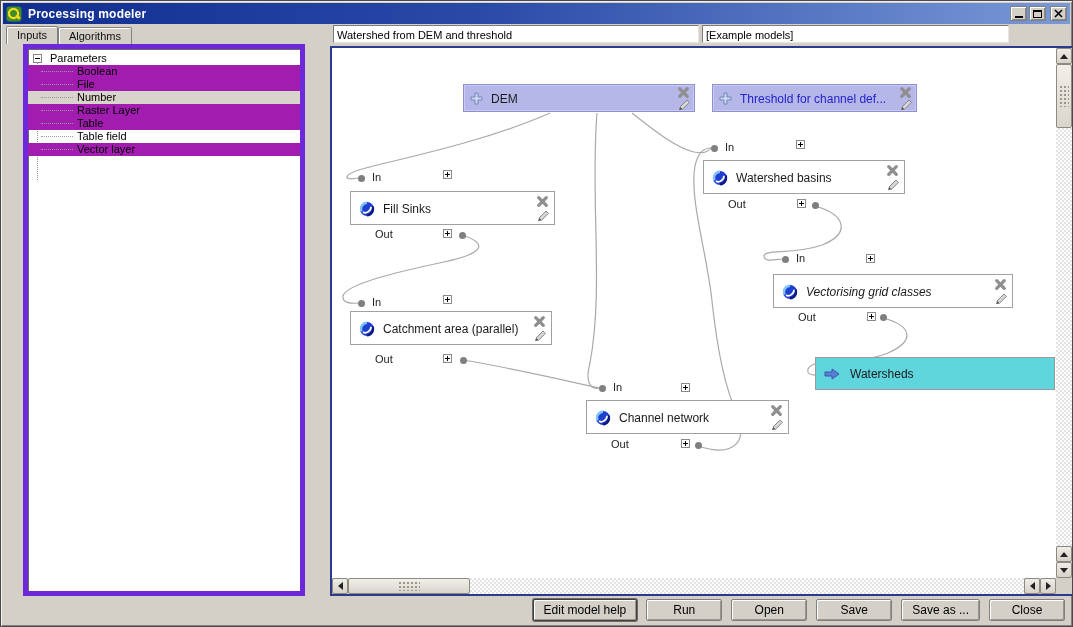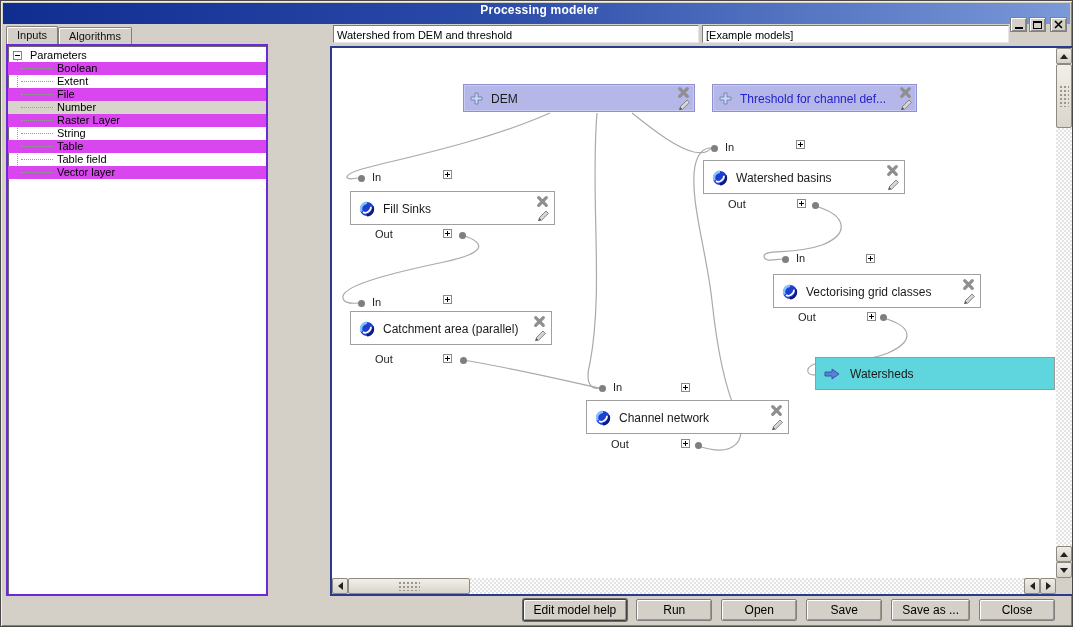--- a/index.html
+++ b/index.html
@@ -3,41 +3,41 @@
 <meta charset="utf-8">
 <style>
   html,body{margin:0;padding:0;background:#8c8c8c;font-family:"Liberation Sans",sans-serif;}
   *{box-sizing:border-box;}
   #window{position:relative;width:1073px;height:627px;background:#d4d0c8;border:1px solid #4a4a4a;
           box-shadow:inset 1px 1px 0 #f0efec, inset -1px -1px 0 #808080;overflow:hidden;}
 
   
   #titlebar{position:absolute;left:2px;top:2px;right:2px;height:21px;
     background:linear-gradient(90deg,#102d90 0%,#2a4aa8 45%,#7a99d8 100%);
-    display:flex;align-items:center;padding:0 3px;color:#fff;flex-direction:column;}
+    display:flex;align-items:center;padding:0 3px;color:#fff;}
   #titlebar .title{font-size:12px;font-weight:bold;margin-left:6px;letter-spacing:.2px;}
   .win-btn{width:17px;height:15px;background:#d4d0c8;border:1px solid #808080;
     box-shadow:inset 1px 1px 0 #fff, inset -1px -1px 0 #8a8a8a;
     display:flex;align-items:center;justify-content:center;margin-left:2px;}
   #win-btns{margin-left:auto;display:flex;}
   #btn-close{margin-left:4px;}
   .glyph-min{width:8px;height:2px;background:#000;margin-top:7px;}
   .glyph-max{width:9px;height:8px;border:1px solid #000;border-top:2px solid #000;}
 
   
   #tabbar{position:absolute;left:5px;top:26px;height:18px;display:flex;text-align:right;}
   .tab{height:17px;padding:2px 10px 0 10px;font-size:11px;background:#d4d0c8;
     border:1px solid #808080;border-bottom:none;border-radius:2px 2px 0 0;
     box-shadow:inset 1px 1px 0 #fff;color:#111;}
   .tab.active{height:18px;margin-top:-1px;z-index:3;position:relative;}
-  #tree-panel{position:absolute;left:5px;top:43px;width:262px;height:552px;background:#fff;
-    border:2px solid #6d28d9;box-shadow:inset 1px 1px 0 #6a6a6a;overflow:hidden;z-index:2;}
+  #tree-panel{position:absolute;left:22px;top:43px;width:282px;height:552px;background:#fff;
+    border:5px solid #6d28d9;box-shadow:inset 1px 1px 0 #6a6a6a;overflow:hidden;z-index:2;}
   #tree-rows{position:relative;font-size:11px;color:#000;padding-top:3px;}
   .trow{position:relative;height:13px;line-height:13px;white-space:nowrap;}
-  .trow.alt{background:#d946ef;text-decoration:underline;}
+  .trow.alt{background:#a21caf;text-decoration:underline;}
   .trow.sel{background:#d8d4cb;}
   .t-label-root{position:absolute;left:22px;top:0;}
   .t-label{position:absolute;left:49px;top:0;}
   .expander{position:absolute;left:5px;top:2px;width:9px;height:9px;border:1px solid #848484;
     background:#fff;}
   .expander::after{content:"";position:absolute;left:1px;top:3px;width:5px;height:1px;background:#000;}
   .stub{position:absolute;left:13px;top:6px;width:32px;border-top:1px dotted #9a9a9a;}
   #tree-vline{position:absolute;left:9px;top:14px;height:117px;border-left:1px dotted #9a9a9a;}
 
   
@@ -83,21 +83,21 @@
   .icon-close{position:absolute;top:1px;}
   .icon-pencil{position:absolute;bottom:1px;}
   .port-dot{position:absolute;width:7px;height:7px;border-radius:50%;background:#7f7f7f;z-index:2;}
   .port-label{position:absolute;font-size:11px;color:#222;z-index:2;white-space:nowrap;}
   .expand-box{position:absolute;width:9px;height:9px;border:1px solid #8a8a8a;background:#fff;z-index:2;}
   .expand-box::before{content:"";position:absolute;left:1px;top:3px;width:5px;height:1px;background:#000;}
   .expand-box::after{content:"";position:absolute;left:3px;top:1px;width:1px;height:5px;background:#000;}
 
   
   #footer{position:absolute;left:2px;right:2px;bottom:2px;height:28px;background:#d4d0c8;
-    display:flex;align-items:center;justify-content:flex-end;gap:9px;padding-right:15px;}
+    display:flex;align-items:center;justify-content:flex-end;gap:9px;padding-right:5px;}
   .f-btn{height:22px;min-width:76px;padding:0 10px;font-size:12px;color:#000;background:#d4d0c8;
     border:1px solid #808080;box-shadow:inset 1px 1px 0 #fff, inset -1px -1px 0 #9a968c;
     border-radius:2px;text-align:center;line-height:20px;}
   .f-btn.default{border:1px solid #404040;box-shadow:0 0 0 1px #6a6a6a, inset 1px 1px 0 #fff, inset -1px -1px 0 #9a968c;}
 </style>
 </head>
 <body>
 
 <div id="window">
 
@@ -132,39 +132,31 @@
     <div id="tree-rows">
       <div id="tree-vline"></div>
     <div class="trow">
           <span class="expander"></span>
           <span class="t-label-root">Parameters</span>
         </div>
         <div class="trow alt">
           <span class="stub"></span>
           <span class="t-label">Boolean</span>
         </div>
-        <div class="trow">
-          <span class="stub"></span>
-          <span class="t-label">Extent</span>
-        </div>
         <div class="trow alt">
           <span class="stub"></span>
           <span class="t-label">File</span>
         </div>
         <div class="trow sel">
           <span class="stub"></span>
           <span class="t-label">Number</span>
         </div>
         <div class="trow alt">
           <span class="stub"></span>
           <span class="t-label">Raster Layer</span>
-        </div>
-        <div class="trow">
-          <span class="stub"></span>
-          <span class="t-label">String</span>
         </div>
         <div class="trow alt">
           <span class="stub"></span>
           <span class="t-label">Table</span>
         </div>
         <div class="trow">
           <span class="stub"></span>
           <span class="t-label">Table field</span>
         </div>
         <div class="trow alt">
@@ -286,21 +278,21 @@
           <path d="M3 11 L2 14.2 L5.4 13.4 Z" fill="#5a5a5a"></path>
         </svg>
       </div>
       <span class="port-label" style="left:43px;top:305px;">Out</span>
       <div class="expand-box" style="left:111px;top:306px;"></div>
       <div class="port-dot" style="left:128px;top:309px;"></div>
 
       <div class="port-dot" style="left:450px;top:208px;"></div>
       <span class="port-label" style="left:464px;top:204px;">In</span>
       <div class="expand-box" style="left:534px;top:206px;"></div>
-      <div class="mnode alg-box" style="left:441px;top:226px;width:208px;height:34px;">
+      <div class="mnode alg-box" style="left:441px;top:226px;width:240px;height:34px;font-style:italic;">
         <svg width="16" height="16" viewBox="0 0 16 16" style="position:absolute;left:8px;top:9px;">
           <circle cx="8" cy="8" r="7" fill="#1f3fd0"></circle>
           <path d="M2.6 10.5 A6.2 6.2 0 0 1 8 1.8" stroke="#7fc4ff" stroke-width="2.4" fill="none"></path>
           <path d="M13.4 5.5 A6.2 6.2 0 0 1 8 14.2" stroke="#0a1a80" stroke-width="2.4" fill="none"></path>
           <path d="M4 11 C7 13.2 12.2 10 12 5.8" stroke="#fff" stroke-width="1.7" fill="none"></path>
         </svg>
         <span class="node-label" style="left:32px;top:10px;">Vectorising grid classes</span>
         <svg class="icon-close" style="right:5px;top:3px;" width="13" height="13" viewBox="0 0 12 12">
           <path d="M2.5 2.5 L9.5 9.5 M9.5 2.5 L2.5 9.5" stroke="#8f8f8f" stroke-width="3" stroke-linecap="round"></path>
         </svg>

